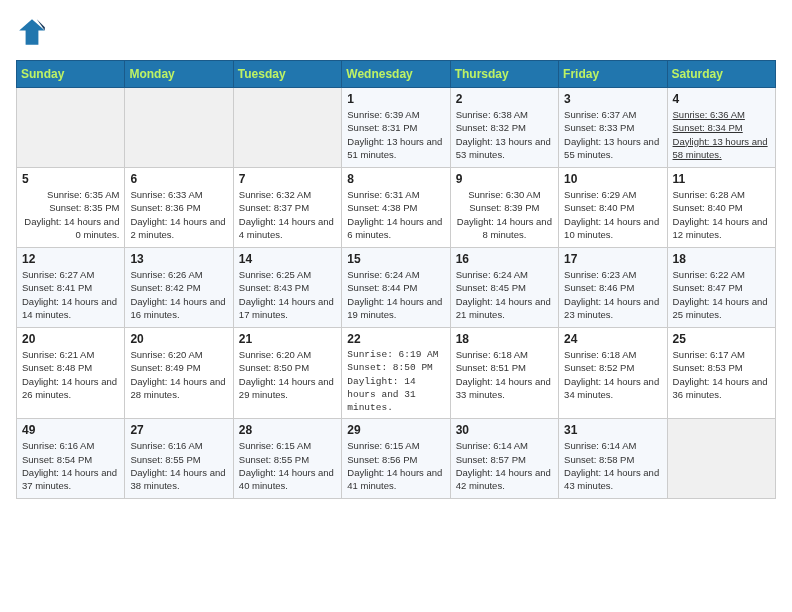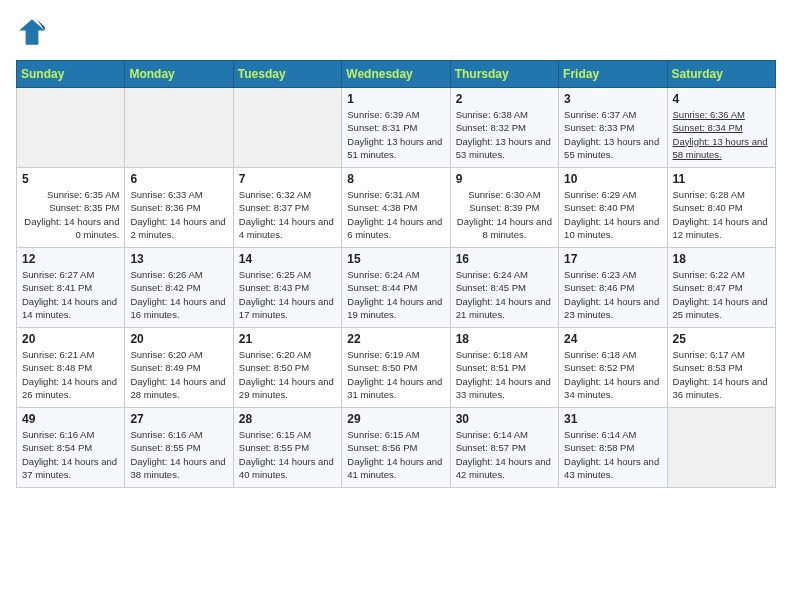--- a/index.html
+++ b/index.html
@@ -247,21 +247,21 @@
 Daylight: 14 hours and 28 minutes.</div>
         </td>
         <td style="background-color: rgb(255, 255, 255);">
           <div class="day-number">21</div>
           <div class="day-info" style="white-space: pre-line;">Sunrise: 6:20 AM
 Sunset: 8:50 PM
 Daylight: 14 hours and 29 minutes.</div>
         </td>
         <td style="background-color: rgb(255, 255, 255);">
           <div class="day-number">22</div>
-          <div class="day-info" style="white-space: pre-line;">Sunrise: 6:19 AM
+          <div class="day-info" style="white-space: pre-line; font-family: Liberation Mono, monospace;">Sunrise: 6:19 AM
 Sunset: 8:50 PM
 Daylight: 14 hours and 31 minutes.</div>
         </td>
         <td style="background-color: rgb(255, 255, 255);">
           <div class="day-number">18</div>
           <div class="day-info" style="white-space: pre-line;">Sunrise: 6:18 AM
 Sunset: 8:51 PM
 Daylight: 14 hours and 33 minutes.</div>
         </td>
         <td style="background-color: rgb(255, 255, 255);">

